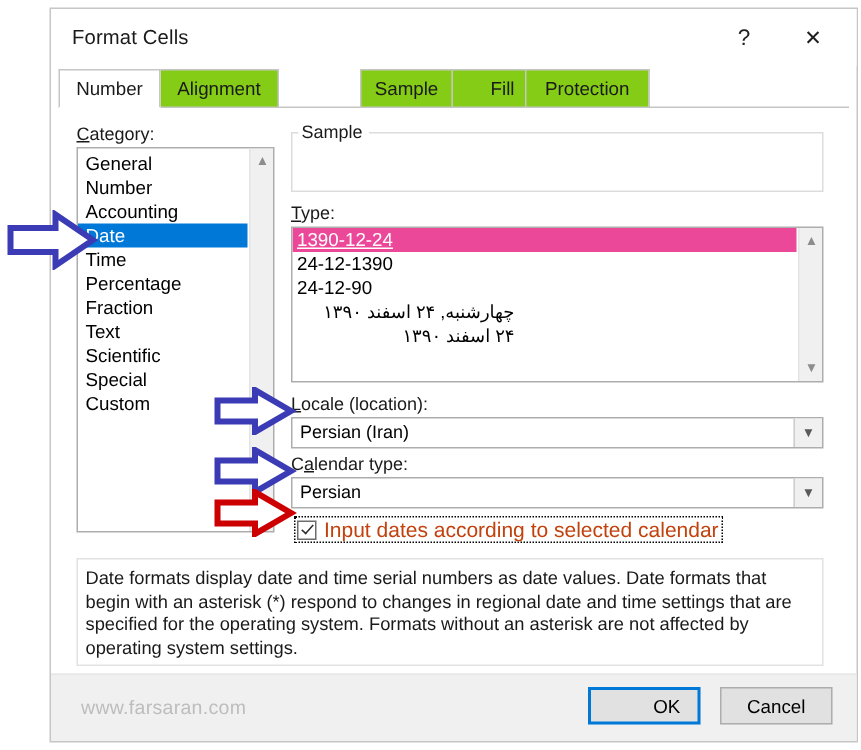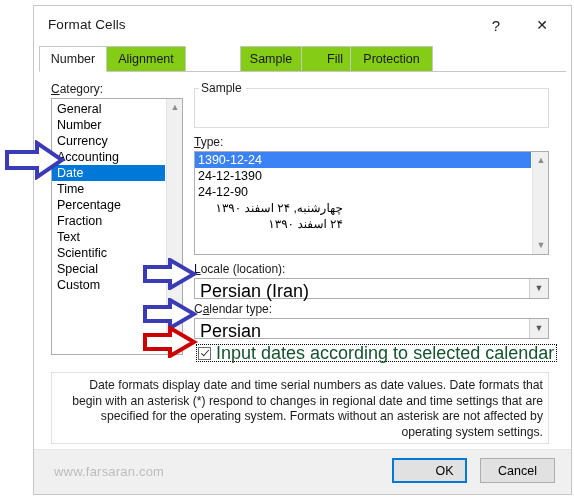--- a/index.html
+++ b/index.html
@@ -225,22 +225,23 @@
   .type-item {
     height: 16px;
     line-height: 16px;
     padding-left: 3px;
     font-size: 12.5px;
     color: #000000;
     white-space: nowrap;
     cursor: default;
   }
   .type-item.selected {
-    background: #3b82f6;
+    background: #ec4899;
     color: #ffffff;
+    text-decoration: underline;
   }
   .type-item.rtl {
     direction: rtl;
     text-align: right;
     padding-right: 188px;
     padding-left: 0;
     font-size: 12px;
   }
 
   
@@ -255,21 +256,21 @@
     background: #ffffff;
     box-sizing: border-box;
     cursor: default;
   }
   #locale-combo { top: 206px; }
   #calendar-combo { top: 246px; }
   .combo .combo-value {
     position: absolute;
     left: 5px;
     top: 2px;
-    font-size: 18px;
+    font-size: 12px;
     color: #000000;
     white-space: nowrap;
   }
   .combo .combo-btn {
     position: absolute;
     right: 0;
     top: 0;
     width: 19px;
     height: 19px;
     background: #f0f0f0;
@@ -312,22 +313,22 @@
     position: absolute;
     left: 4px;
     top: 0px;
     width: 3px;
     height: 7px;
     border: solid #2b2b2b;
     border-width: 0 1.6px 1.6px 0;
     transform: rotate(42deg);
   }
   #calendar-check-label {
-    font-size: 18px;
-    color: #14532d;
+    font-size: 14px;
+    color: #c2410c;
     white-space: nowrap;
   }
 
   
   #desc-box {
     position: absolute;
     left: 12px;
     top: 300px;
     width: 498px;
     height: 72px;
@@ -335,21 +336,21 @@
     box-sizing: border-box;
   }
   #desc-text {
     position: absolute;
     left: 18px;
     top: 306px;
     width: 486px;
     font-size: 12.2px;
     line-height: 15.5px;
     color: #1a1a1a;
-    text-align: right;
+    text-align: left;
   }
 
   
   #footer {
     position: absolute;
     left: 0;
     bottom: 0;
     width: 100%;
     height: 44px;
     background: #f0f0f0;
@@ -416,21 +417,20 @@
     <div class="tab" style="left:311px;width:83px;">Protection</div>
   </div>
 
   <div id="panel">
 
     <div class="field-label" id="category-label"><u>C</u>ategory:</div>
     <div id="category-list">
       <div id="category-items">
         <div class="cat-item">General</div>
         <div class="cat-item">Number</div>
-        <div class="cat-item">Currency</div>
         <div class="cat-item">Accounting</div>
         <div class="cat-item selected">Date</div>
         <div class="cat-item">Time</div>
         <div class="cat-item">Percentage</div>
         <div class="cat-item">Fraction</div>
         <div class="cat-item">Text</div>
         <div class="cat-item">Scientific</div>
         <div class="cat-item">Special</div>
         <div class="cat-item">Custom</div>
       </div>

